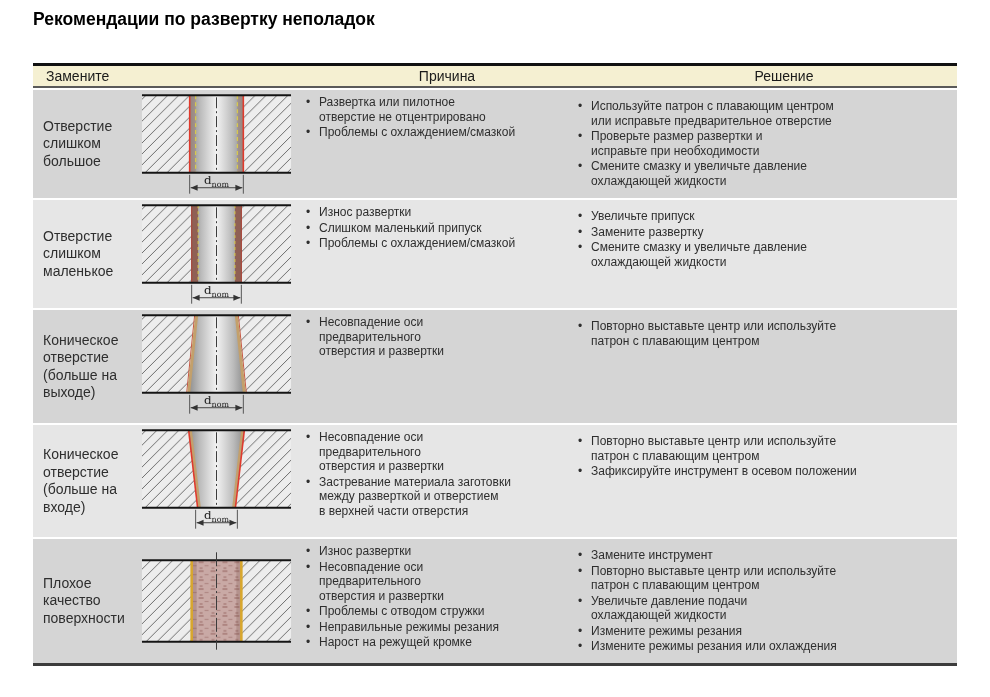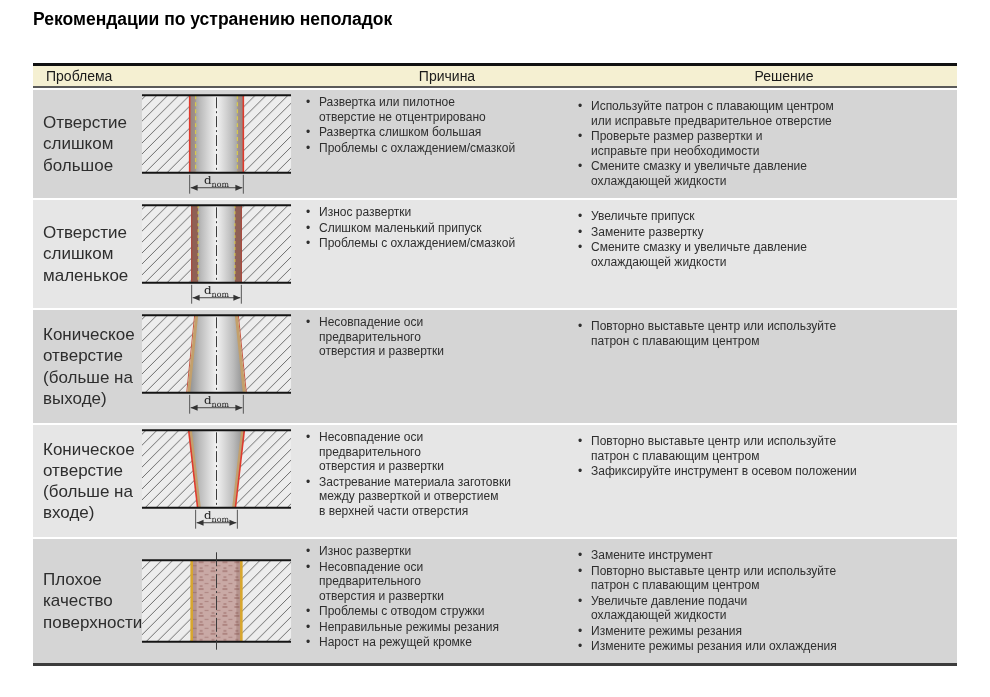--- a/index.html
+++ b/index.html
@@ -26,39 +26,39 @@
   .row.dark{background:var(--row-dark,#d5d5d5);}
   .row.light{background:var(--row-light,#e6e6e6);}
   .rows .row:nth-child(1){min-height:107px;}
   .rows .row:nth-child(2){min-height:101px;}
   .rows .row:nth-child(3){min-height:113px;}
   .rows .row:nth-child(4){min-height:112px;}
   .rows .row:nth-child(5){min-height:124px;}
   .cell{box-sizing:border-box;}
   .problem{
     width:105px;padding:4px 0 4px 10px;display:flex;align-items:center;
-    font-size:17px;line-height:1.25;
+    font-size:14px;line-height:1.25;
   }
   .problem-label{white-space:pre-line;}
   .illo{width:157px;display:flex;justify-content:center;align-items:flex-start;padding-top:2px;}
   .illo.center{align-items:center;padding-top:0;}
   .causes{width:270px;padding:5px 4px 4px 9px;}
   .solutions{flex:1;padding:9px 6px 4px 11px;}
   ul.bullets{margin:0;padding:0;list-style:none;font-size:12px;line-height:1.21;}
   ul.bullets li{position:relative;padding-left:15px;white-space:pre-line;margin-bottom:1px;}
   ul.bullets li::before{content:"\2022";position:absolute;left:2px;}
 </style>
 </head>
 <body style="--header-bg: #f5f0d2; --row-dark: #d5d5d5; --row-light: #e6e6e6; --border-dark: #3c3c3c; --text: #2e2e2e;">
 
-<div class="title">Рекомендации по устранению неполадок</div>
+<div class="title">Рекомендации по развертку неполадок</div>
 
 <div class="tbl">
   <div class="hdr">
-    <div class="h-problem">Проблема</div>
+    <div class="h-problem">Замените</div>
     <div class="h-cause">Причина</div>
     <div class="h-solution">Решение</div>
   </div>
   <div class="rows">
   <div class="row dark">
     <div class="cell problem">
       <div class="problem-label">Отверстие
 слишком
 большое</div>
     </div>
@@ -99,21 +99,20 @@
   <line x1="53" y1="96" x2="105" y2="96" stroke="#444" stroke-width="1"></line>
   <polygon points="53,96 60,93 60,99" fill="#333"></polygon>
   <polygon points="105,96 98,93 98,99" fill="#333"></polygon>
   <text x="79" y="92.5" text-anchor="middle" font-family="DejaVu Serif, serif" font-size="12" fill="#222">d<tspan font-size="8" dy="2.5">nom</tspan></text>
           </svg>
         </div>
     <div class="cell causes">
       <ul class="bullets">
             <li>Развертка или пилотное
 отверстие не отцентрировано</li>
-            <li>Развертка слишком большая</li>
             <li>Проблемы с охлаждением/смазкой</li>
           </ul>
     </div>
     <div class="cell solutions">
       <ul class="bullets">
             <li>Используйте патрон с плавающим центром
 или исправьте предварительное отверстие</li>
             <li>Проверьте размер развертки и
 исправьте при необходимости</li>
             <li>Смените смазку и увеличьте давление

